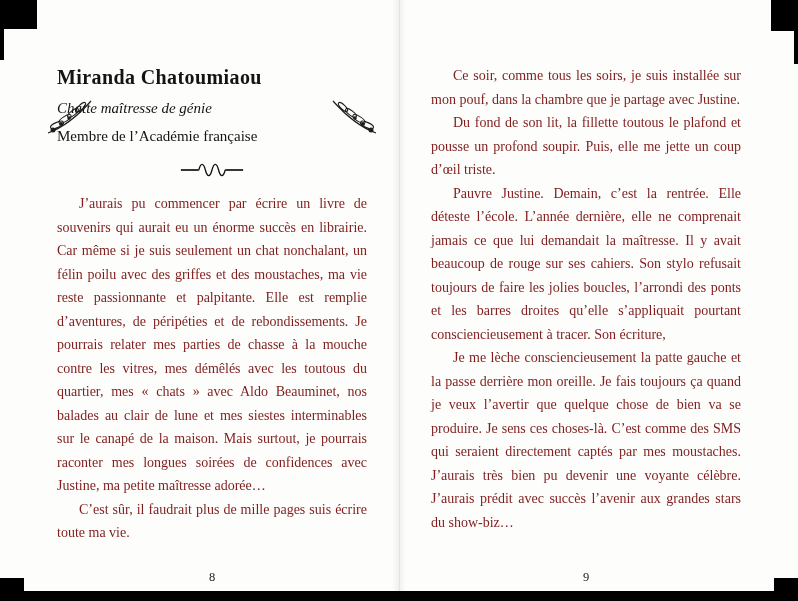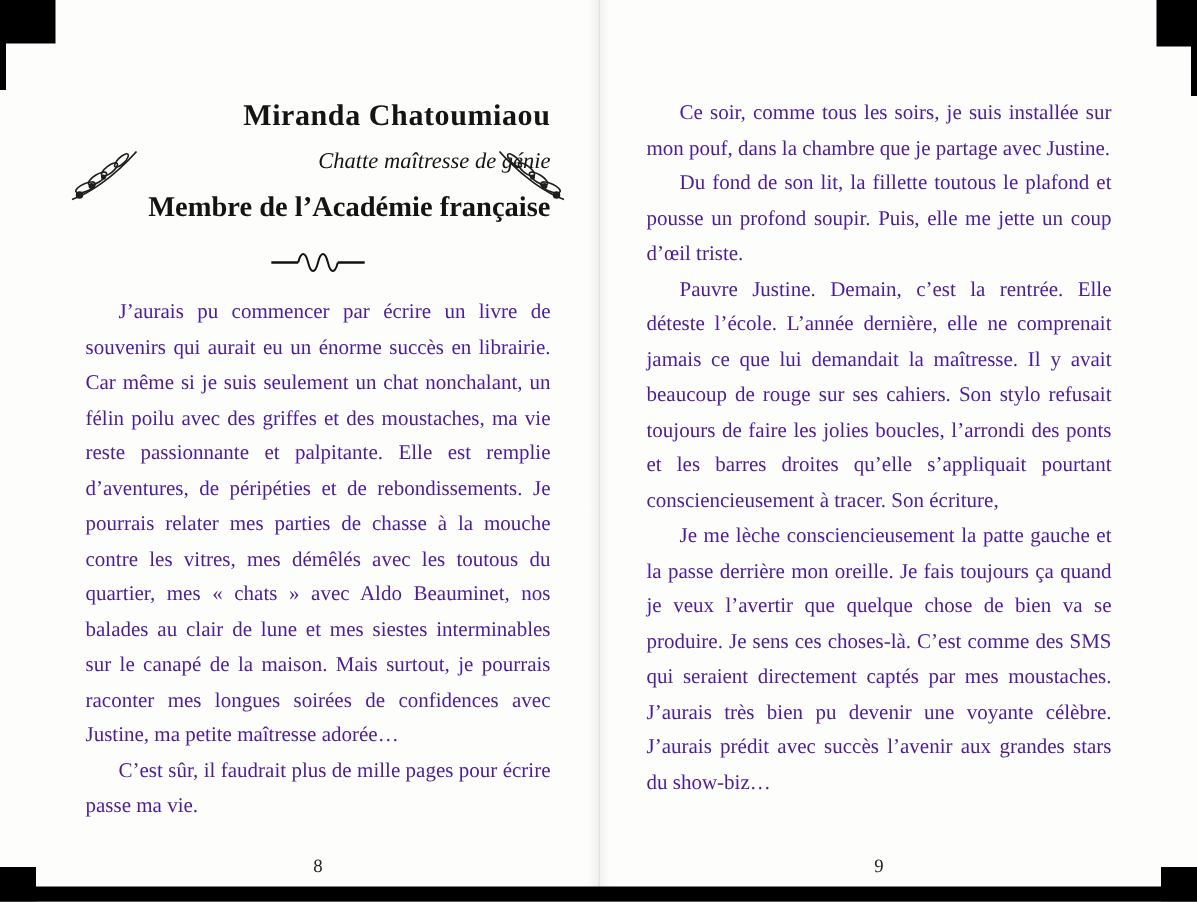--- a/index.html
+++ b/index.html
@@ -49,36 +49,36 @@
     width: 310px;
     z-index: 3;
   }
   .page.left  { left: 57px; }
   .page.right { left: 431px; }
 
   
   .chapter-header {
     position: relative;
     margin-top: 66px;
-    text-align: right;
+    text-align: left;
   }
   .chapter-title {
     font-size: 20px;
     font-weight: 700;
     letter-spacing: 0.4px;
     margin: 0 0 11px 0;
   }
   .chapter-subtitle {
     font-size: 15px;
     font-style: italic;
     margin: 0 0 11px 0;
   }
   .chapter-affiliation {
-    font-size: 19px;
-    font-weight: 700;
+    font-size: 15px;
+    font-weight: 400;
     margin: 0;
   }
   .laurel {
     position: absolute;
     top: 28px;
     width: 50px;
     height: 46px;
   }
   .laurel.l { left: -12px; }
   .laurel.r { right: -12px; transform: scaleX(-1); }
@@ -93,21 +93,21 @@
     justify-content: center;
   }
 
   
   .body-text p {
     margin: 0;
     font-size: 14px;
     line-height: 23.5px;
     text-align: justify;
     text-indent: 22px;
-    color: #4c1d95;
+    color: #7f1d1d;
   }
   .page.right .body-text { margin-top: 64px; }
 
   .folio {
     position: absolute;
     bottom: 16px;
     left: 0;
     width: 100%;
     text-align: center;
     font-size: 12.5px;
@@ -158,21 +158,21 @@
     <div class="divider">
       <svg viewBox="0 0 70 16" width="66" height="16" xmlns="http://www.w3.org/2000/svg">
         <path d="M2 8 H21" stroke="#111" stroke-width="1.8" fill="none"></path>
         <path d="M21 8 c2 -8 5 -8 7 0 c2 8 5 8 7 0 c2 -8 5 -8 7 0 c2 8 5 8 7 0" stroke="#111" stroke-width="1.4" fill="none"></path>
         <path d="M49 8 H68" stroke="#111" stroke-width="1.8" fill="none"></path>
       </svg>
     </div>
 
     <div class="body-text">
       <p>J’aurais pu commencer par écrire un livre de souvenirs qui aurait eu un énorme succès en librairie. Car même si je suis seulement un chat nonchalant, un félin poilu avec des griffes et des moustaches, ma vie reste passionnante et palpitante. Elle est remplie d’aventures, de péripéties et de rebondissements. Je pourrais relater mes parties de chasse à la mouche contre les vitres, mes démêlés avec les toutous du quartier, mes « chats » avec Aldo Beauminet, nos balades au clair de lune et mes siestes interminables sur le canapé de la maison. Mais surtout, je pourrais raconter mes longues soirées de confidences avec Justine, ma petite maîtresse adorée…</p>
-      <p>C’est sûr, il faudrait plus de mille pages pour écrire passe ma vie.</p>
+      <p>C’est sûr, il faudrait plus de mille pages suis écrire toute ma vie.</p>
     </div>
 
     <div class="folio">8</div>
   </section>
 
   <section class="page right">
     <div class="body-text">
       <p>Ce soir, comme tous les soirs, je suis installée sur mon pouf, dans la chambre que je partage avec Justine.</p>
       <p>Du fond de son lit, la fillette toutous le plafond et pousse un profond soupir. Puis, elle me jette un coup d’œil triste.</p>
       <p>Pauvre Justine. Demain, c’est la rentrée. Elle déteste l’école. L’année dernière, elle ne comprenait jamais ce que lui demandait la maîtresse. Il y avait beaucoup de rouge sur ses cahiers. Son stylo refusait toujours de faire les jolies boucles, l’arrondi des ponts et les barres droites qu’elle s’appliquait pourtant consciencieusement à tracer. Son écriture,</p>

